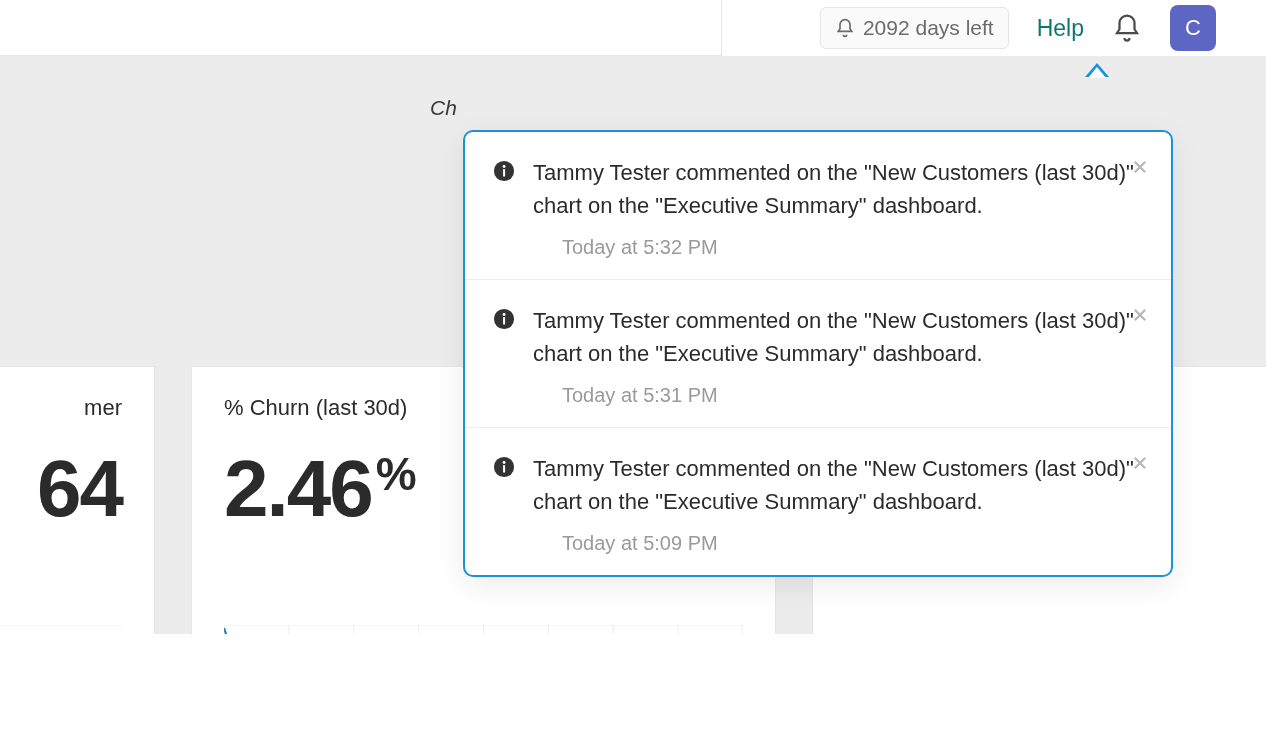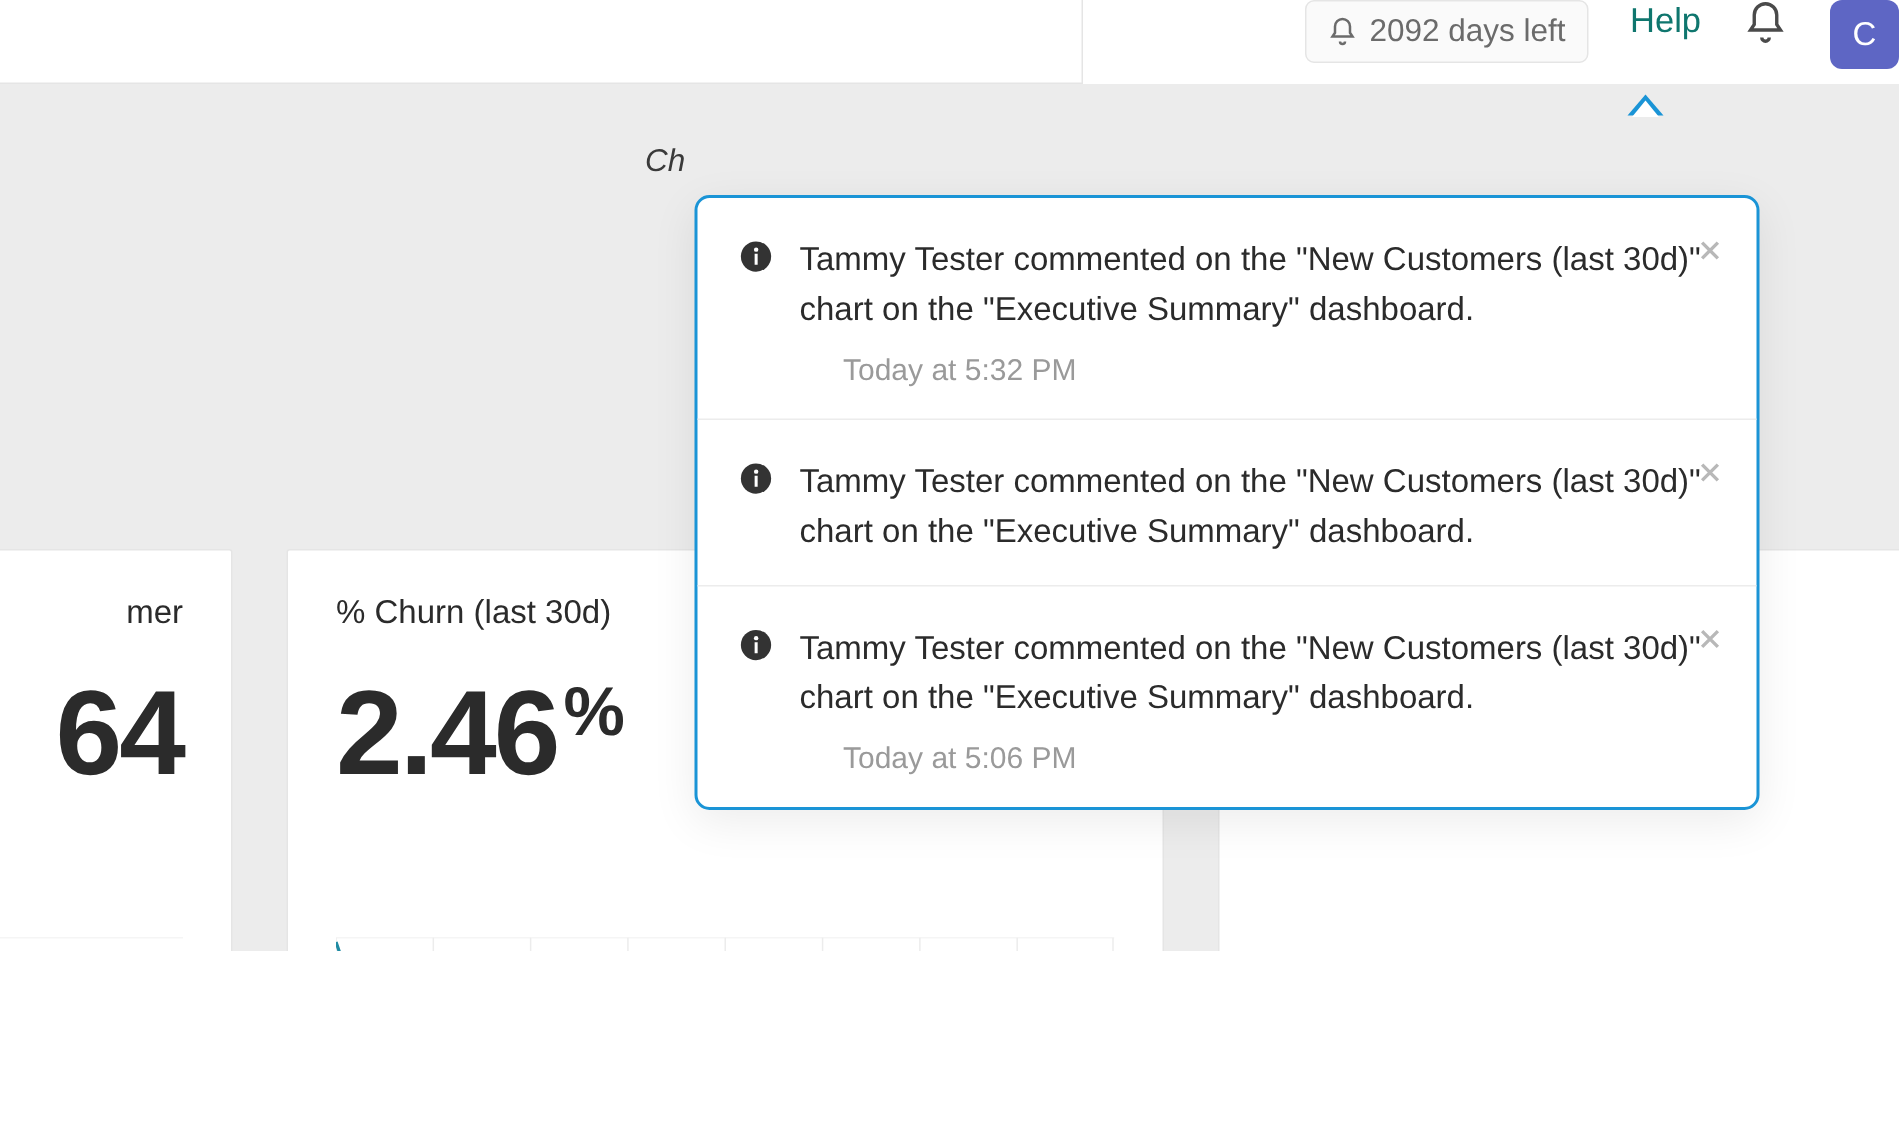--- a/index.html
+++ b/index.html
@@ -2,22 +2,23 @@
 <html><head>
 <meta charset="utf-8">
 <style>
   * { box-sizing: border-box; margin: 0; padding: 0; }
   html, body { width: 1266px; height: 750px; font-family: -apple-system, BlinkMacSystemFont, "Segoe UI", Helvetica, Arial, sans-serif; background: #fff; overflow: hidden; }
 
   .topbar {
     width: 100%;
     height: 56px;
     display: flex;
-    align-items: flex-start;
+    align-items: center;
     justify-content: flex-end;
+    padding-right: 50px;
     gap: 28px;
     background: #fff;
   }
   .search-wrap {
     flex: 1;
     height: 100%;
   }
   .search-box {
     width: 722px;
     height: 100%;
@@ -244,36 +245,37 @@
       </span>
     </div>
     <div class="notif">
       <svg class="notif-icon" viewBox="0 0 24 24">
         <circle cx="12" cy="12" r="11" fill="#333"></circle>
         <rect x="11" y="10" width="2.2" height="8" fill="#fff"></rect>
         <circle cx="12.1" cy="7" r="1.6" fill="#fff"></circle>
       </svg>
       <div class="notif-body">
         <div class="notif-text">Tammy Tester commented on the "New Customers (last 30d)" chart on the "Executive Summary" dashboard.</div>
+        <div class="notif-time">Today at 5:31 PM</div>
       </div>
       <span class="notif-close">
         <svg width="18" height="18" viewBox="0 0 24 24" stroke="#b8b8b8" stroke-width="3">
           <path d="M5 5l14 14M19 5L5 19"></path>
         </svg>
       </span>
     </div>
     <div class="notif">
       <svg class="notif-icon" viewBox="0 0 24 24">
         <circle cx="12" cy="12" r="11" fill="#333"></circle>
         <rect x="11" y="10" width="2.2" height="8" fill="#fff"></rect>
         <circle cx="12.1" cy="7" r="1.6" fill="#fff"></circle>
       </svg>
       <div class="notif-body">
         <div class="notif-text">Tammy Tester commented on the "New Customers (last 30d)" chart on the "Executive Summary" dashboard.</div>
-        <div class="notif-time">Today at 5:06 PM</div>
+        <div class="notif-time">Today at 5:09 PM</div>
       </div>
       <span class="notif-close">
         <svg width="18" height="18" viewBox="0 0 24 24" stroke="#b8b8b8" stroke-width="3">
           <path d="M5 5l14 14M19 5L5 19"></path>
         </svg>
       </span>
     </div>
   </div>
 
   <div class="cards-row">

